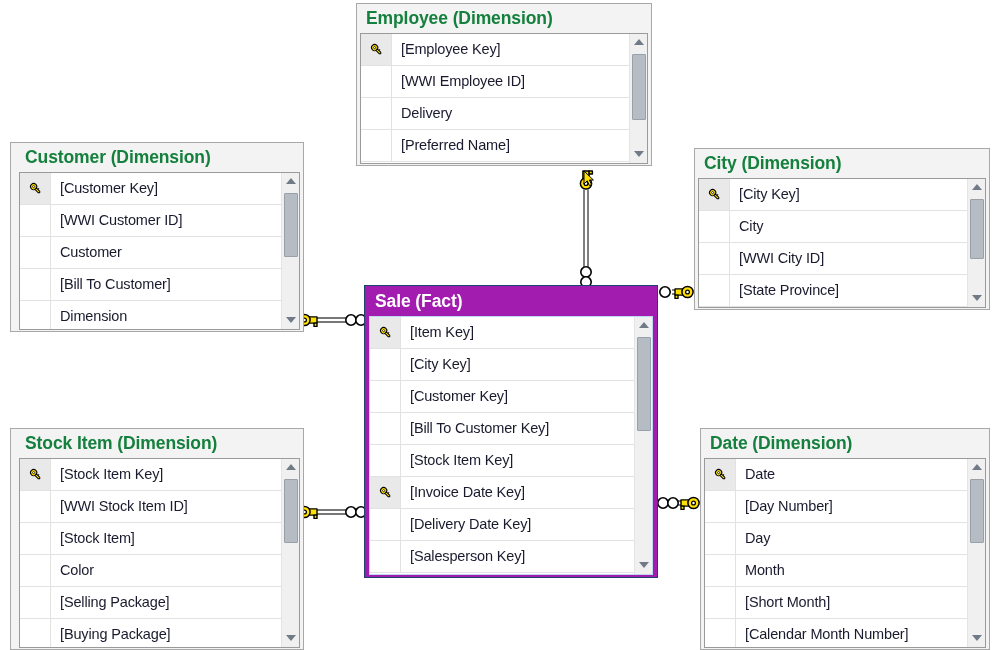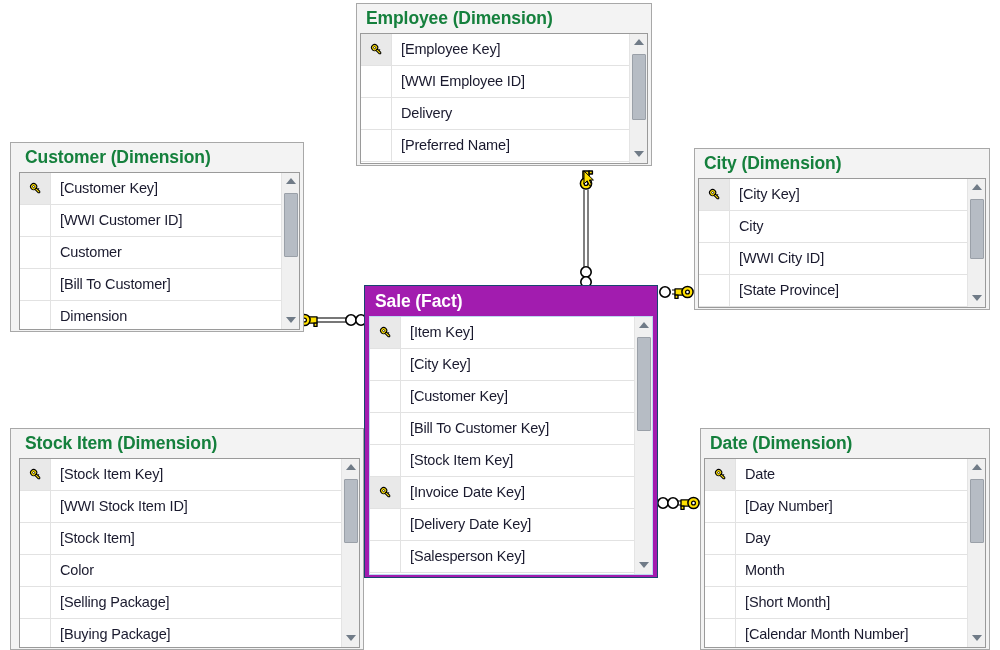--- a/index.html
+++ b/index.html
@@ -311,21 +311,21 @@
           <div class="arrow up">
             <div class="tri u"></div>
           </div>
           <div class="arrow dn">
             <div class="tri d"></div>
           </div>
           <div class="thumb" style="top: 20px; height: 92px;"></div>
         </div>
       </div>
     </div>
-    <div class="entity" style="left: 10px; top: 428px; width: 354px; height: 222px; padding-left: 8px;">
+    <div class="entity" style="left: 10px; top: 428px; width: 294px; height: 222px; padding-left: 8px;">
       <div class="title">Stock Item (Dimension)</div>
       <div class="grid" style="height: 188px;">
         <div class="rows">
           <div class="row">
             <div class="gutter keyed">
               <svg class="keyicon" viewBox="0 0 16 16">
                 <g transform="rotate(-45 8 8)">
                   <circle cx="8" cy="5.2" r="3.3" fill="#ffe000" stroke="#000" stroke-width="1.1"></circle>
                   <circle cx="8" cy="5.2" r="1.15" fill="#ffffff" stroke="#000" stroke-width="0.8"></circle>
                   <path d="M6.9 8.2 L6.9 13.4 L8 14.4 L9.1 13.4 L9.1 8.2 Z" fill="#ffe000" stroke="#000" stroke-width="1.05" stroke-linejoin="round"></path>

